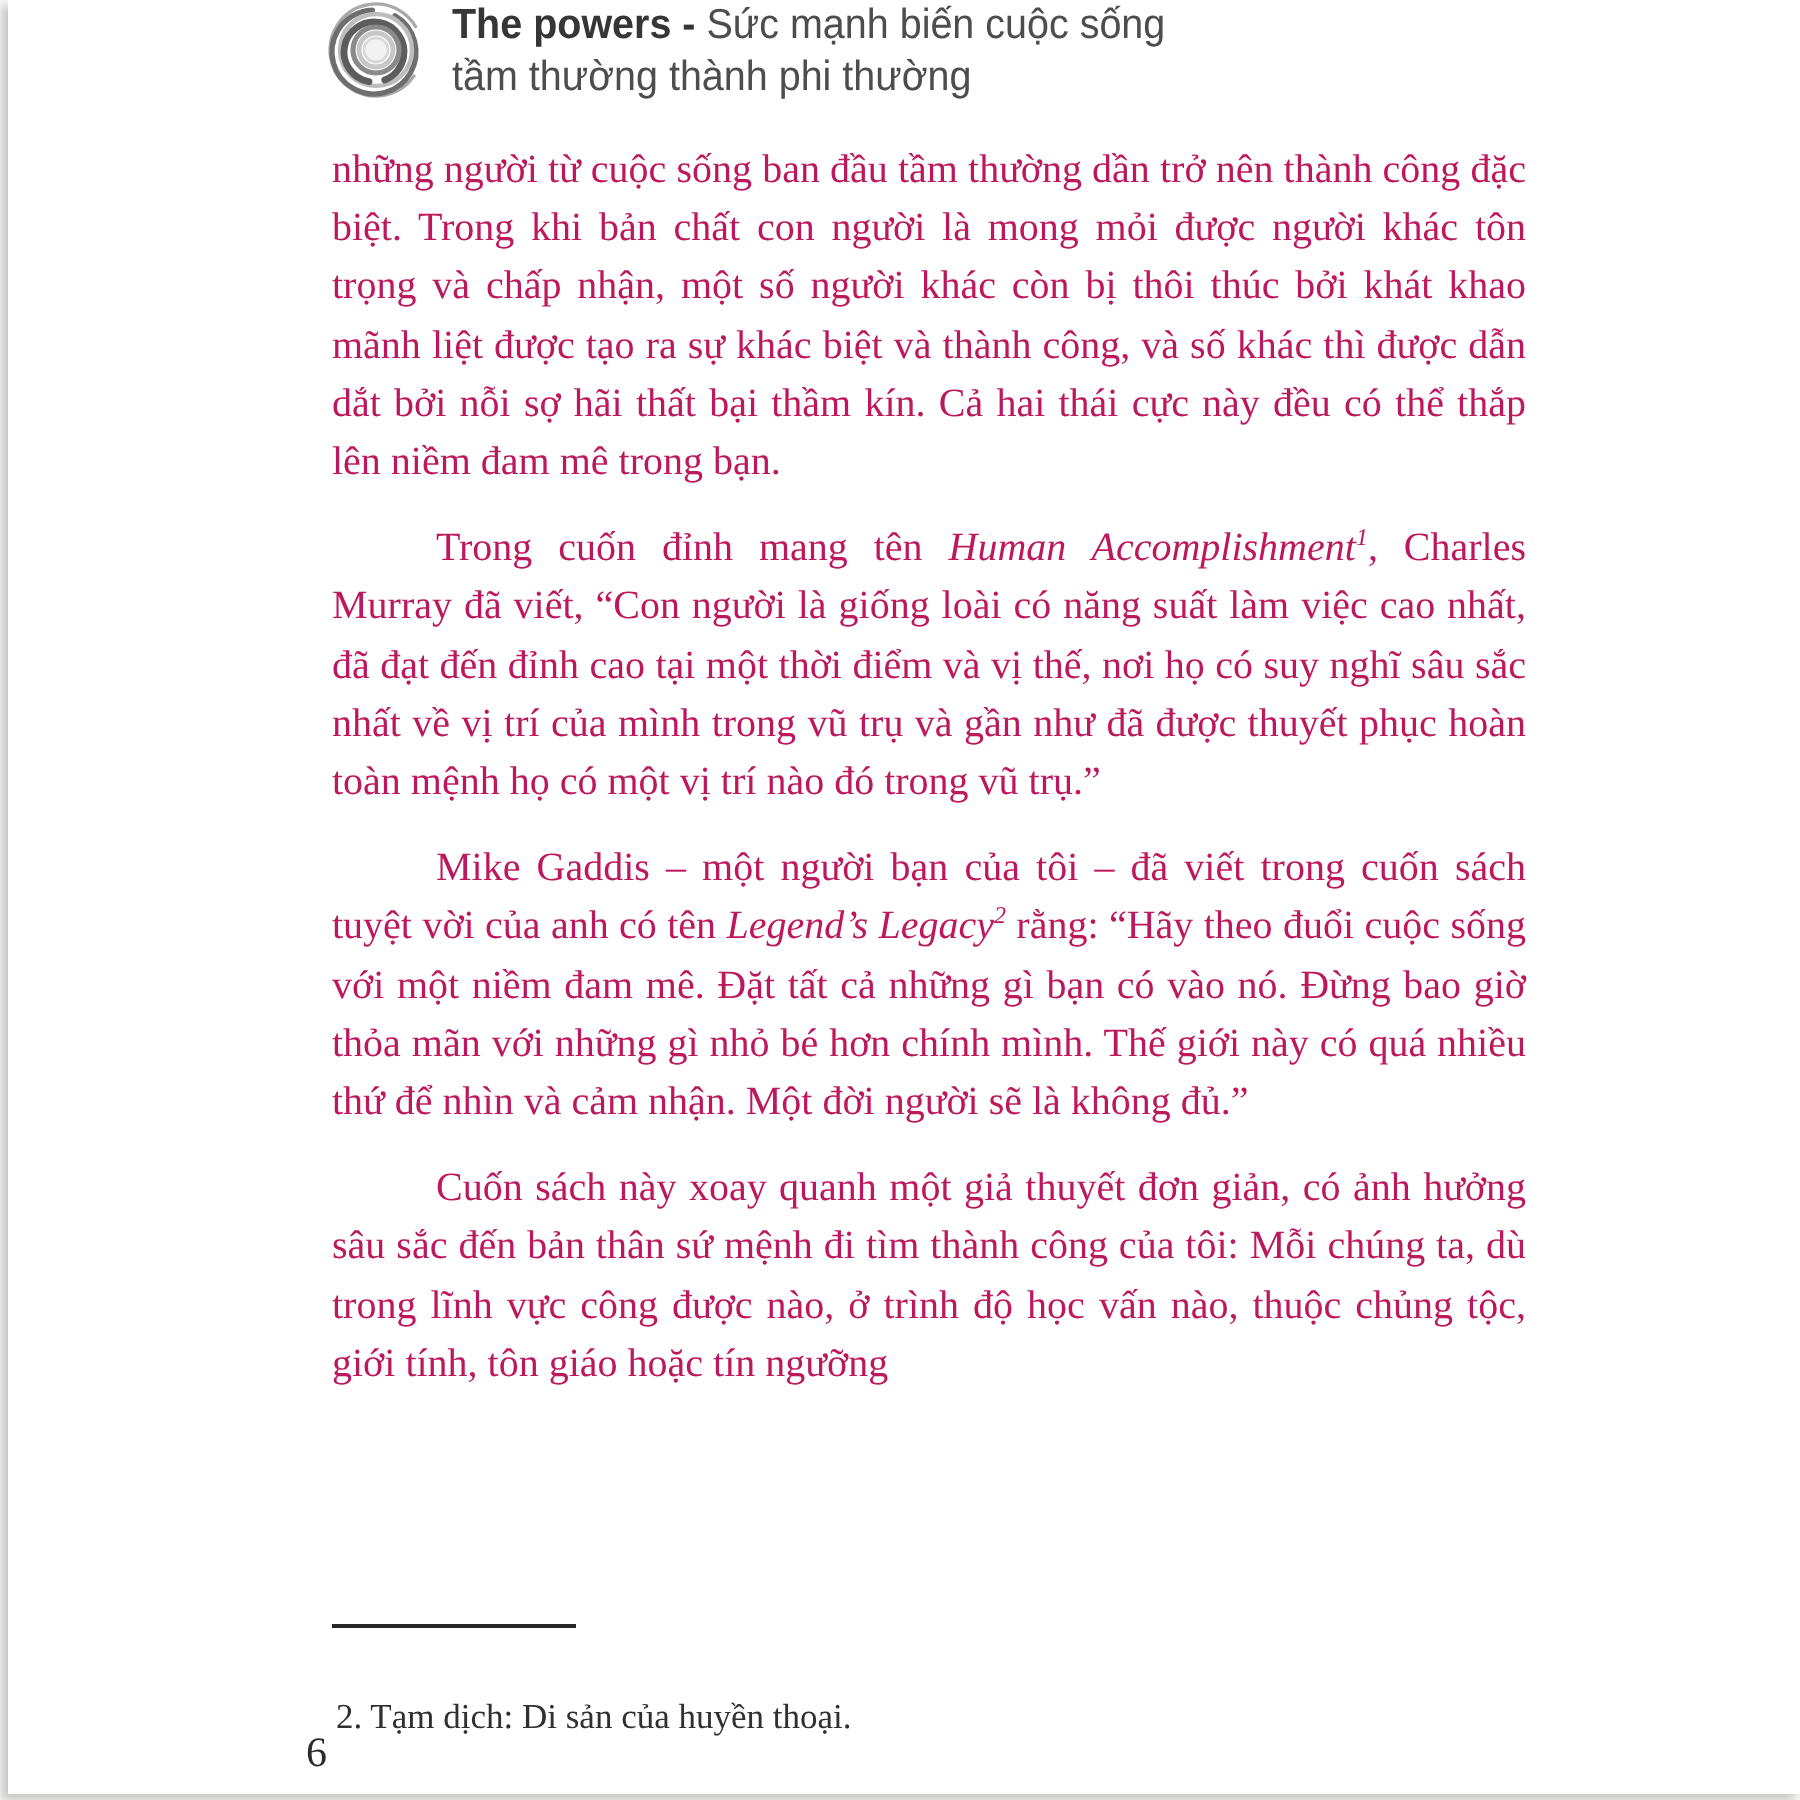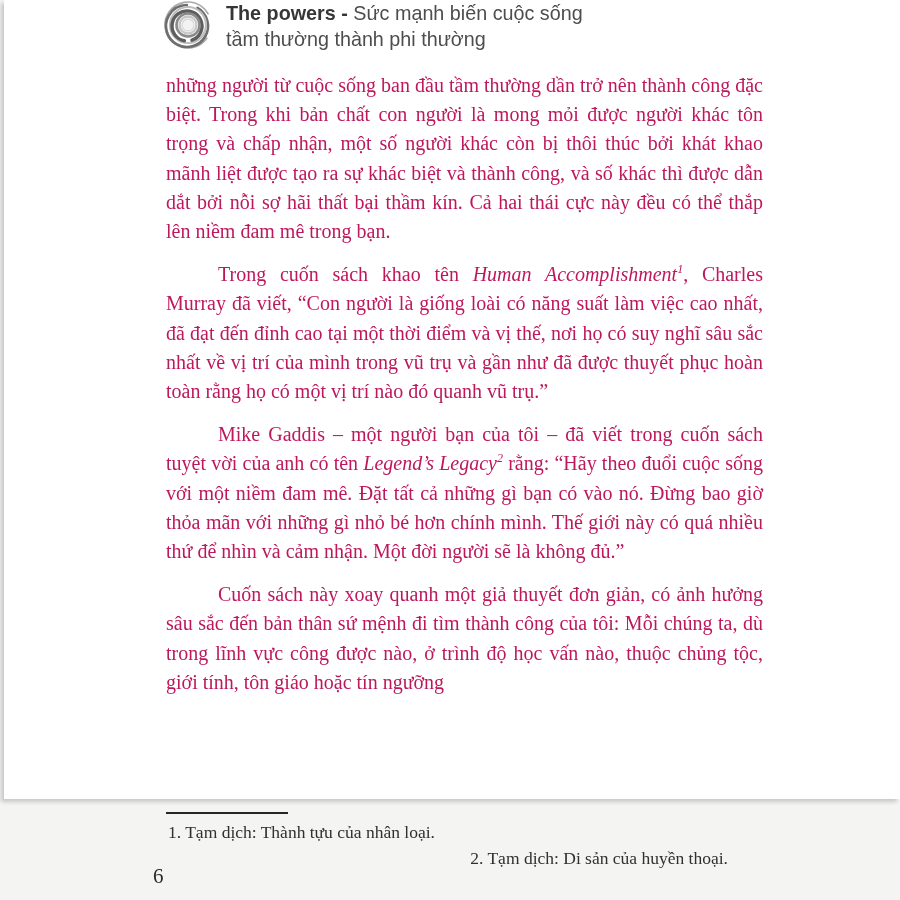--- a/index.html
+++ b/index.html
@@ -4,21 +4,21 @@
 <style>
   html, body { margin: 0; padding: 0; }
   body {
     width: 900px; height: 900px;
     background: #f4f4f2;
     font-family: "Liberation Serif", serif;
     overflow: hidden;
   }
   .page {
     position: relative;
-    width: 896px; height: 799px;
+    width: 896px; height: 897px;
     margin-left: 4px;
     background: #ffffff;
     box-shadow: -3px 3px 4px rgba(0,0,0,0.18);
   }
   
   .logo {
     position: absolute; left: 156px; top: 0px;
     width: 56px; height: 52px;
   }
   .titles {
@@ -52,21 +52,21 @@
     width: 122px; height: 0;
     border-top: 2.5px solid #262626;
   }
   .footnote {
     position: absolute; left: 164px;
     width: 560px;
     font-size: 17.5px; line-height: 25px;
     color: #303030;
   }
   .fn-1 { top: 820px; }
-  .fn-2 { top: 846px; text-align: right; }
+  .fn-2 { top: 846px; }
   
   .pagenum {
     position: absolute; left: 149px; top: 864px;
     font-size: 21px; color: #2c2c2c;
   }
 </style>
 </head>
 <body>
 
 <div class="page">
@@ -86,26 +86,25 @@
   </div>
 
   <div class="titles">
     <div><span class="bold">The powers - </span><span>Sức mạnh biến cuộc sống</span></div>
     <div>tầm thường thành phi thường</div>
   </div>
 
   <div class="content">
     <p><span>những người từ cuộc sống ban đầu tầm thường dần trở nên thành công đặc biệt. Trong khi bản chất con người là mong mỏi được người khác tôn trọng và chấp nhận, một số người khác còn bị thôi thúc bởi khát khao mãnh liệt được tạo ra sự khác biệt và thành công, và số khác thì được dẫn dắt bởi nỗi sợ hãi thất bại thầm kín. Cả hai thái cực này đều có thể thắp lên niềm đam mê trong bạn.</span></p>
 
-    <p class="indent"><span>Trong cuốn sách khao tên </span><em>Human Accomplishment</em><sup>1</sup><span>, Charles Murray đã viết, “Con người là giống loài có năng suất làm việc cao nhất, đã đạt đến đỉnh cao tại một thời điểm và vị thế, nơi họ có suy nghĩ sâu sắc nhất về vị trí của mình trong vũ trụ và gần như đã được thuyết phục hoàn toàn rằng họ có một vị trí nào đó quanh vũ trụ.”</span></p>
+    <p class="indent"><span>Trong cuốn đỉnh mang tên </span><em>Human Accomplishment</em><sup>1</sup><span>, Charles Murray đã viết, “Con người là giống loài có năng suất làm việc cao nhất, đã đạt đến đỉnh cao tại một thời điểm và vị thế, nơi họ có suy nghĩ sâu sắc nhất về vị trí của mình trong vũ trụ và gần như đã được thuyết phục hoàn toàn mệnh họ có một vị trí nào đó trong vũ trụ.”</span></p>
 
     <p class="indent"><span>Mike Gaddis – một người bạn của tôi – đã viết trong cuốn sách tuyệt vời của anh có tên </span><em>Legend’s Legacy</em><sup>2</sup><span> rằng: “Hãy theo đuổi cuộc sống với một niềm đam mê. Đặt tất cả những gì bạn có vào nó. Đừng bao giờ thỏa mãn với những gì nhỏ bé hơn chính mình. Thế giới này có quá nhiều thứ để nhìn và cảm nhận. Một đời người sẽ là không đủ.”</span></p>
 
     <p class="indent"><span>Cuốn sách này xoay quanh một giả thuyết đơn giản, có ảnh hưởng sâu sắc đến bản thân sứ mệnh đi tìm thành công của tôi: Mỗi chúng ta, dù trong lĩnh vực công được nào, ở trình độ học vấn nào, thuộc chủng tộc, giới tính, tôn giáo hoặc tín ngưỡng</span></p>
   </div>
 
   <div class="fn-rule"></div>
-  <div class="footnote fn-1">1. Tạm dịch: Thành tựu của nhân loại.</div>
   <div class="footnote fn-2">2. Tạm dịch: Di sản của huyền thoại.</div>
 
   <div class="pagenum">6</div>
 
 </div>
 
 </body></html>

